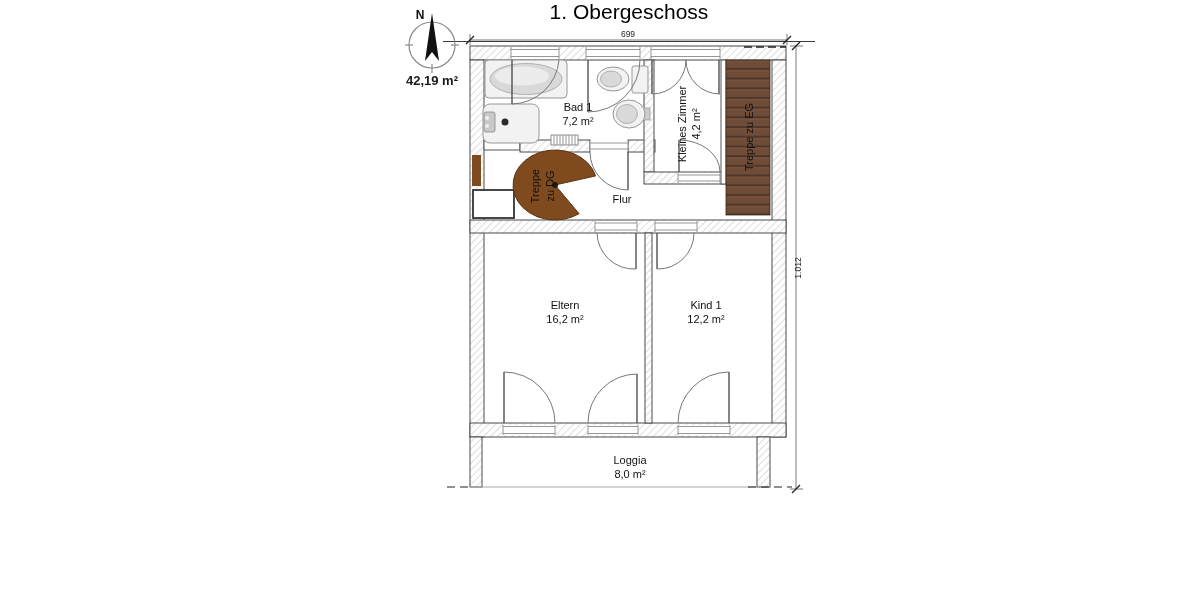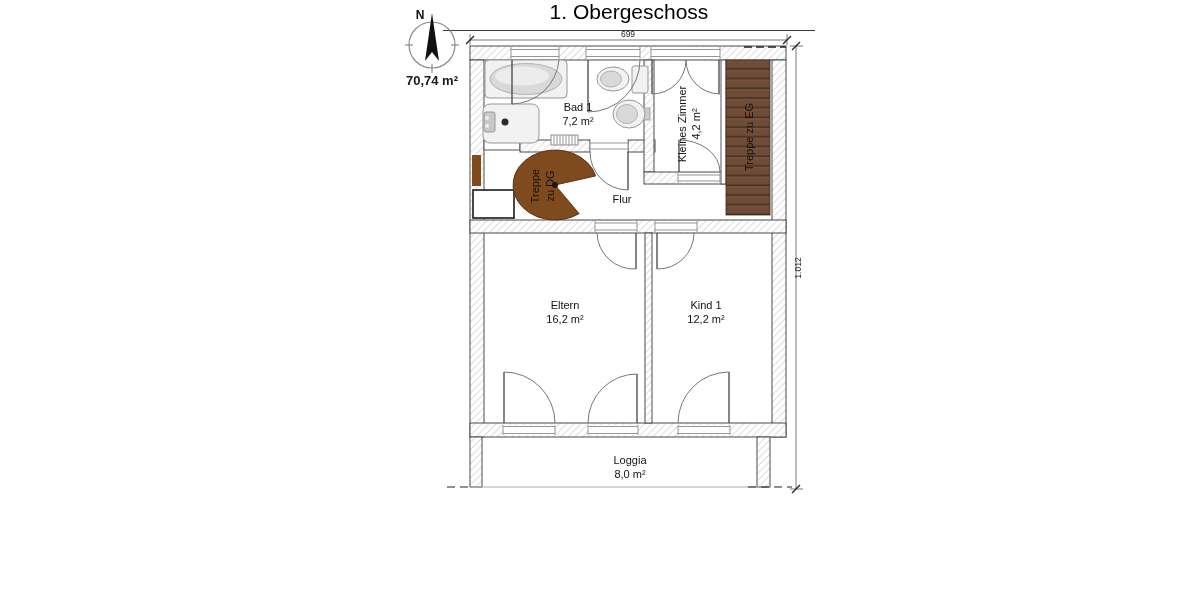--- a/index.html
+++ b/index.html
@@ -1,19 +1,19 @@
 <!DOCTYPE html>
 <html><head>
 <meta charset="utf-8">
 <style>
   html,body{margin:0;padding:0;background:#fff;}
   .canvas{position:relative;width:1200px;height:600px;background:#fff;overflow:hidden;
           font-family:"Liberation Sans",sans-serif;}
   .title{position:absolute;left:443px;top:0;width:372px;text-align:center;
-         font-size:21px;color:#000;padding-bottom:6px;border-bottom:1.5px solid #3a3a3a;}
+         font-size:21px;color:#000;padding-bottom:17px;border-bottom:1.5px solid #3a3a3a;}
   .total-area{position:absolute;left:388px;top:73px;width:88px;text-align:center;
               font-size:13px;font-weight:600;color:#1a1a1a;}
   svg{position:absolute;left:0;top:0;}
   .wall{fill:url(#hatch);stroke:#4a4a4a;stroke-width:1;}
   .thinwall{fill:#fff;stroke:#555;stroke-width:1;}
   .opening{fill:#fff;stroke:none;}
   .sill{stroke:#8a8a8a;stroke-width:0.9;fill:none;}
   .leaf{stroke:#444;stroke-width:1.3;fill:none;}
   .arc{stroke:#777;stroke-width:1;fill:none;}
   .fix{fill:#f2f2f2;stroke:#979797;stroke-width:1;}
@@ -23,21 +23,21 @@
   .dimtxt{font-family:"Liberation Sans",sans-serif;font-size:8.5px;fill:#222;}
   .rm{font-family:"Liberation Sans",sans-serif;font-size:11px;fill:#111;}
   .compass-n{font-family:"Liberation Sans",sans-serif;font-size:12px;font-weight:bold;fill:#111;}
 </style>
 </head>
 <body>
 
 <div class="canvas">
 
   <div class="title">1. Obergeschoss</div>
-  <div class="total-area">70,74 m²</div>
+  <div class="total-area">42,19 m²</div>
 
   <svg style="left:405px;top:3px;" width="56" height="72" viewBox="0 0 56 72">
     <circle cx="27" cy="42" r="23" fill="none" stroke="#8a8a8a" stroke-width="1.2"></circle>
     <line x1="0" y1="42" x2="8" y2="42" stroke="#8a8a8a" stroke-width="1.2"></line>
     <line x1="46" y1="42" x2="54" y2="42" stroke="#8a8a8a" stroke-width="1.2"></line>
     <line x1="27" y1="61" x2="27" y2="70" stroke="#8a8a8a" stroke-width="1.2"></line>
     <polygon points="27,10 34,58 27,49 20,58" fill="#111"></polygon>
     <text class="compass-n" x="15" y="16" text-anchor="middle">N</text>
   </svg>
 

